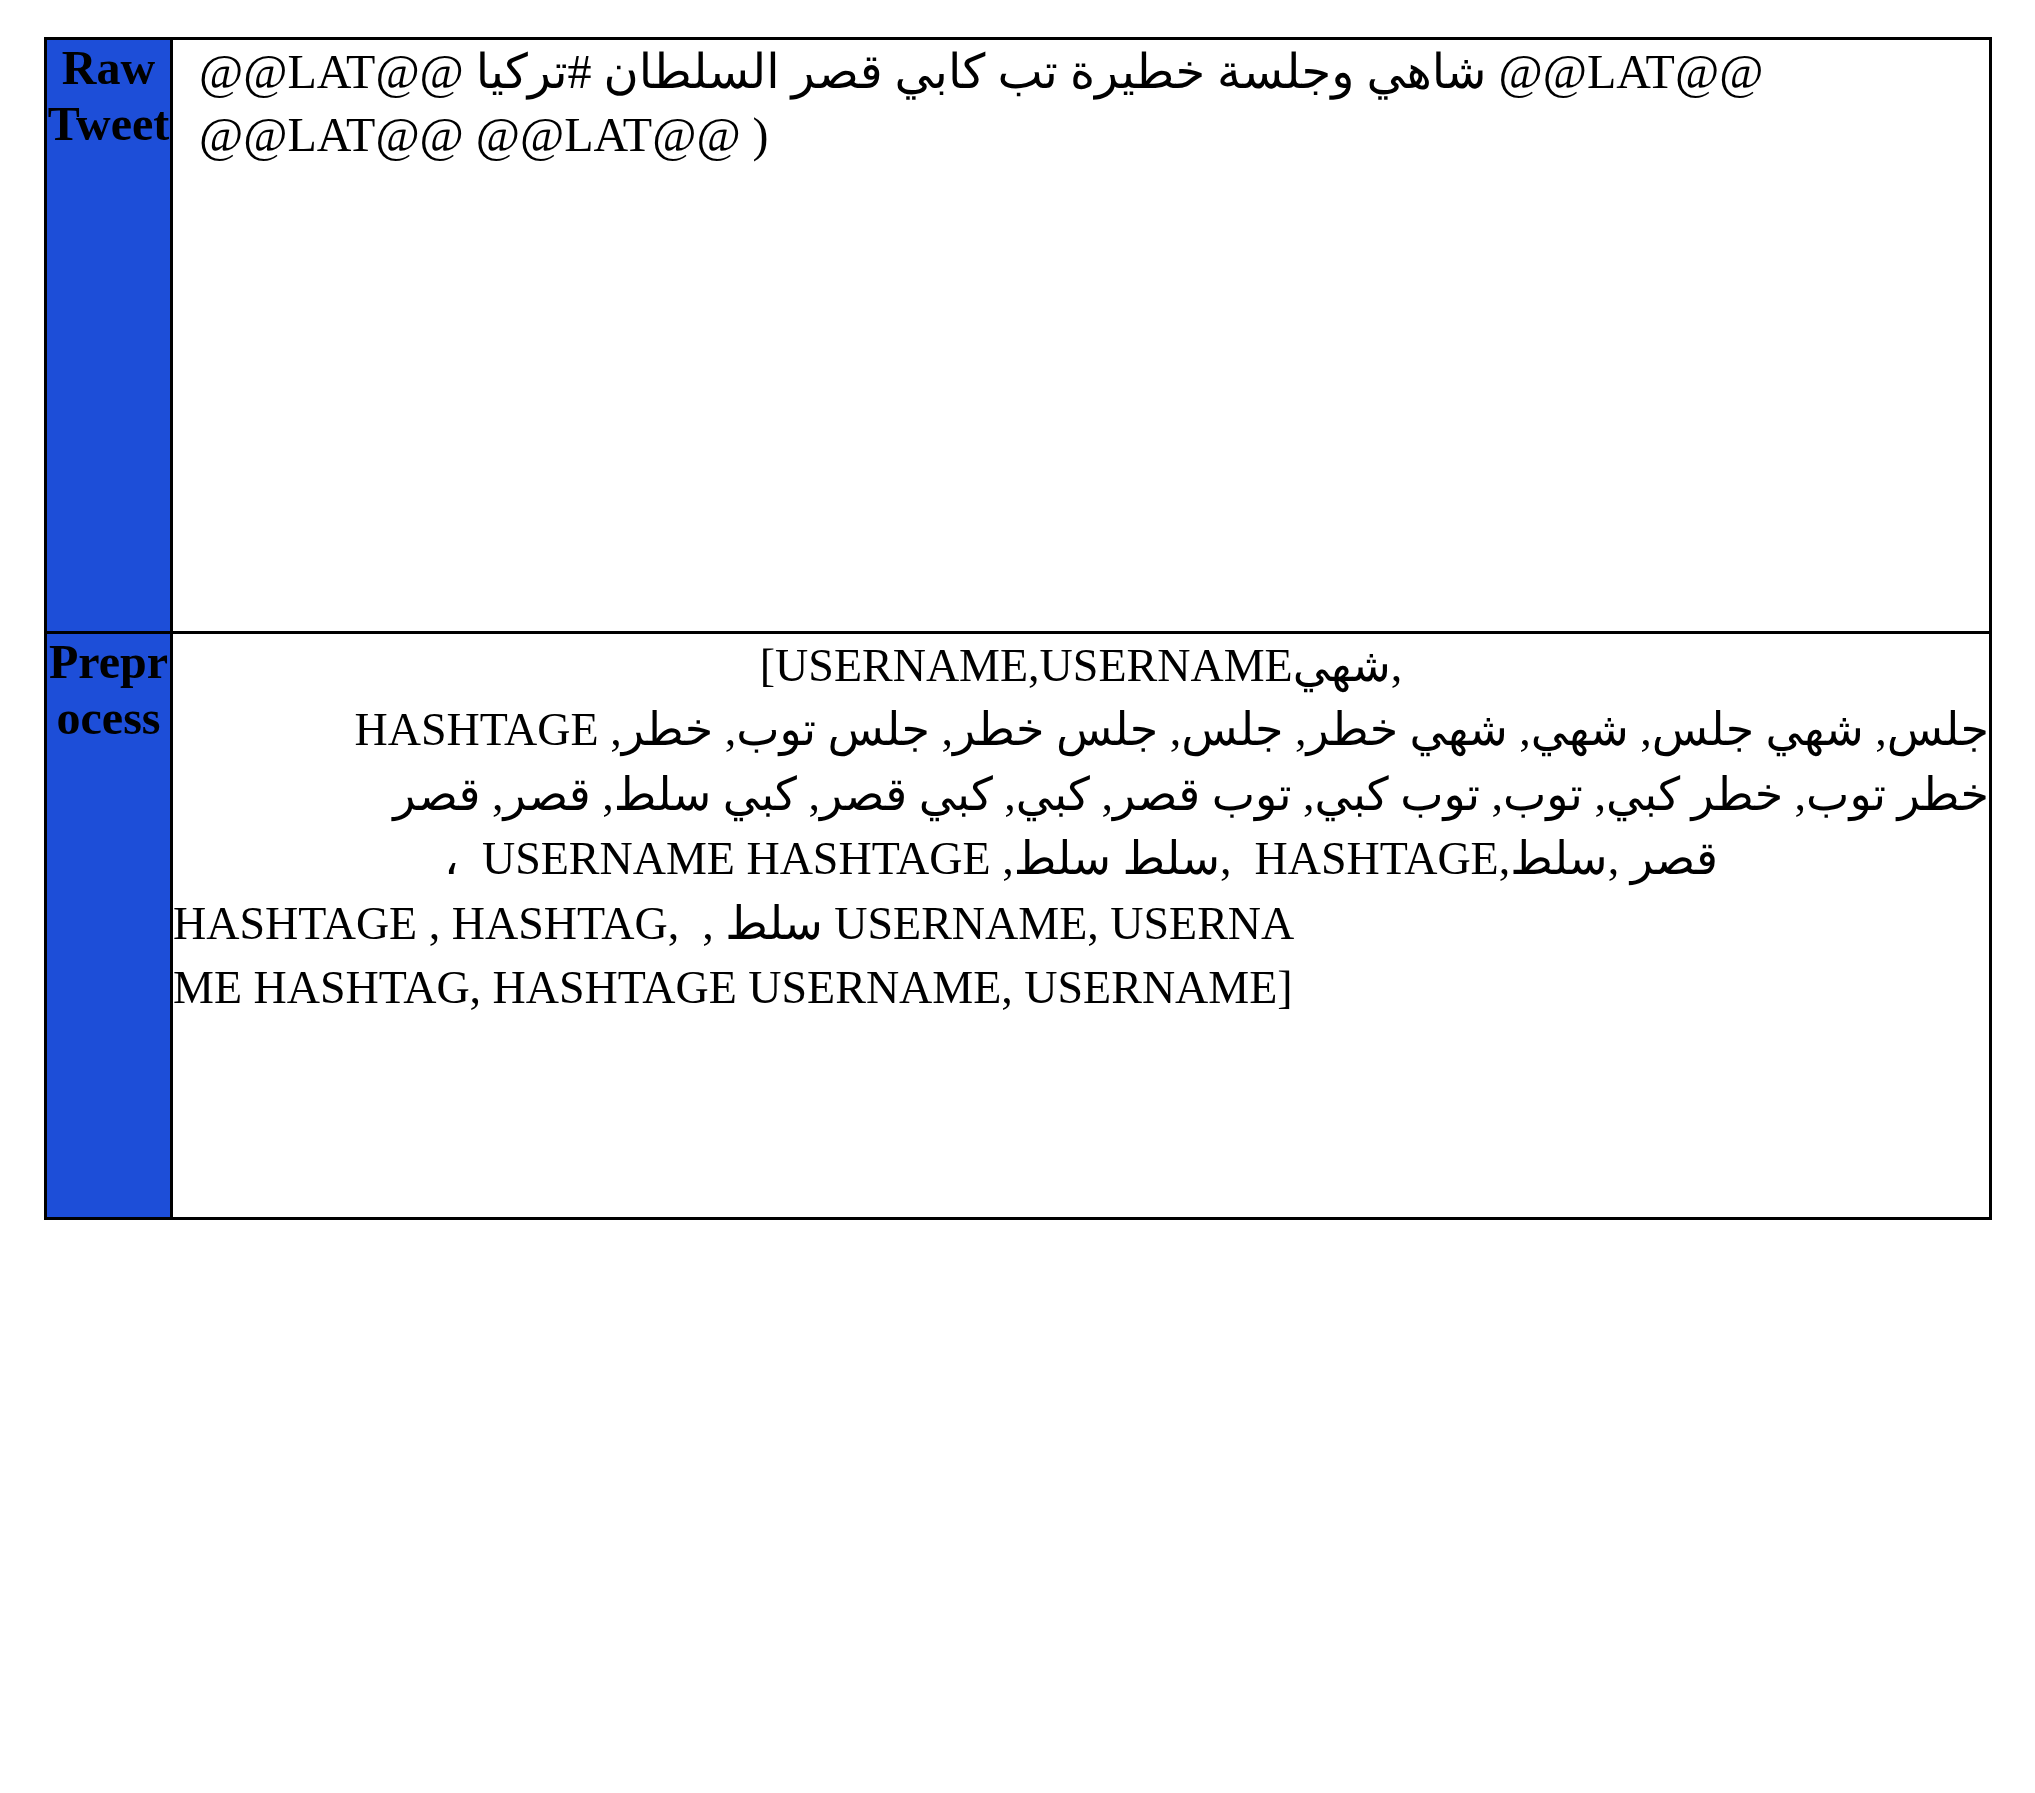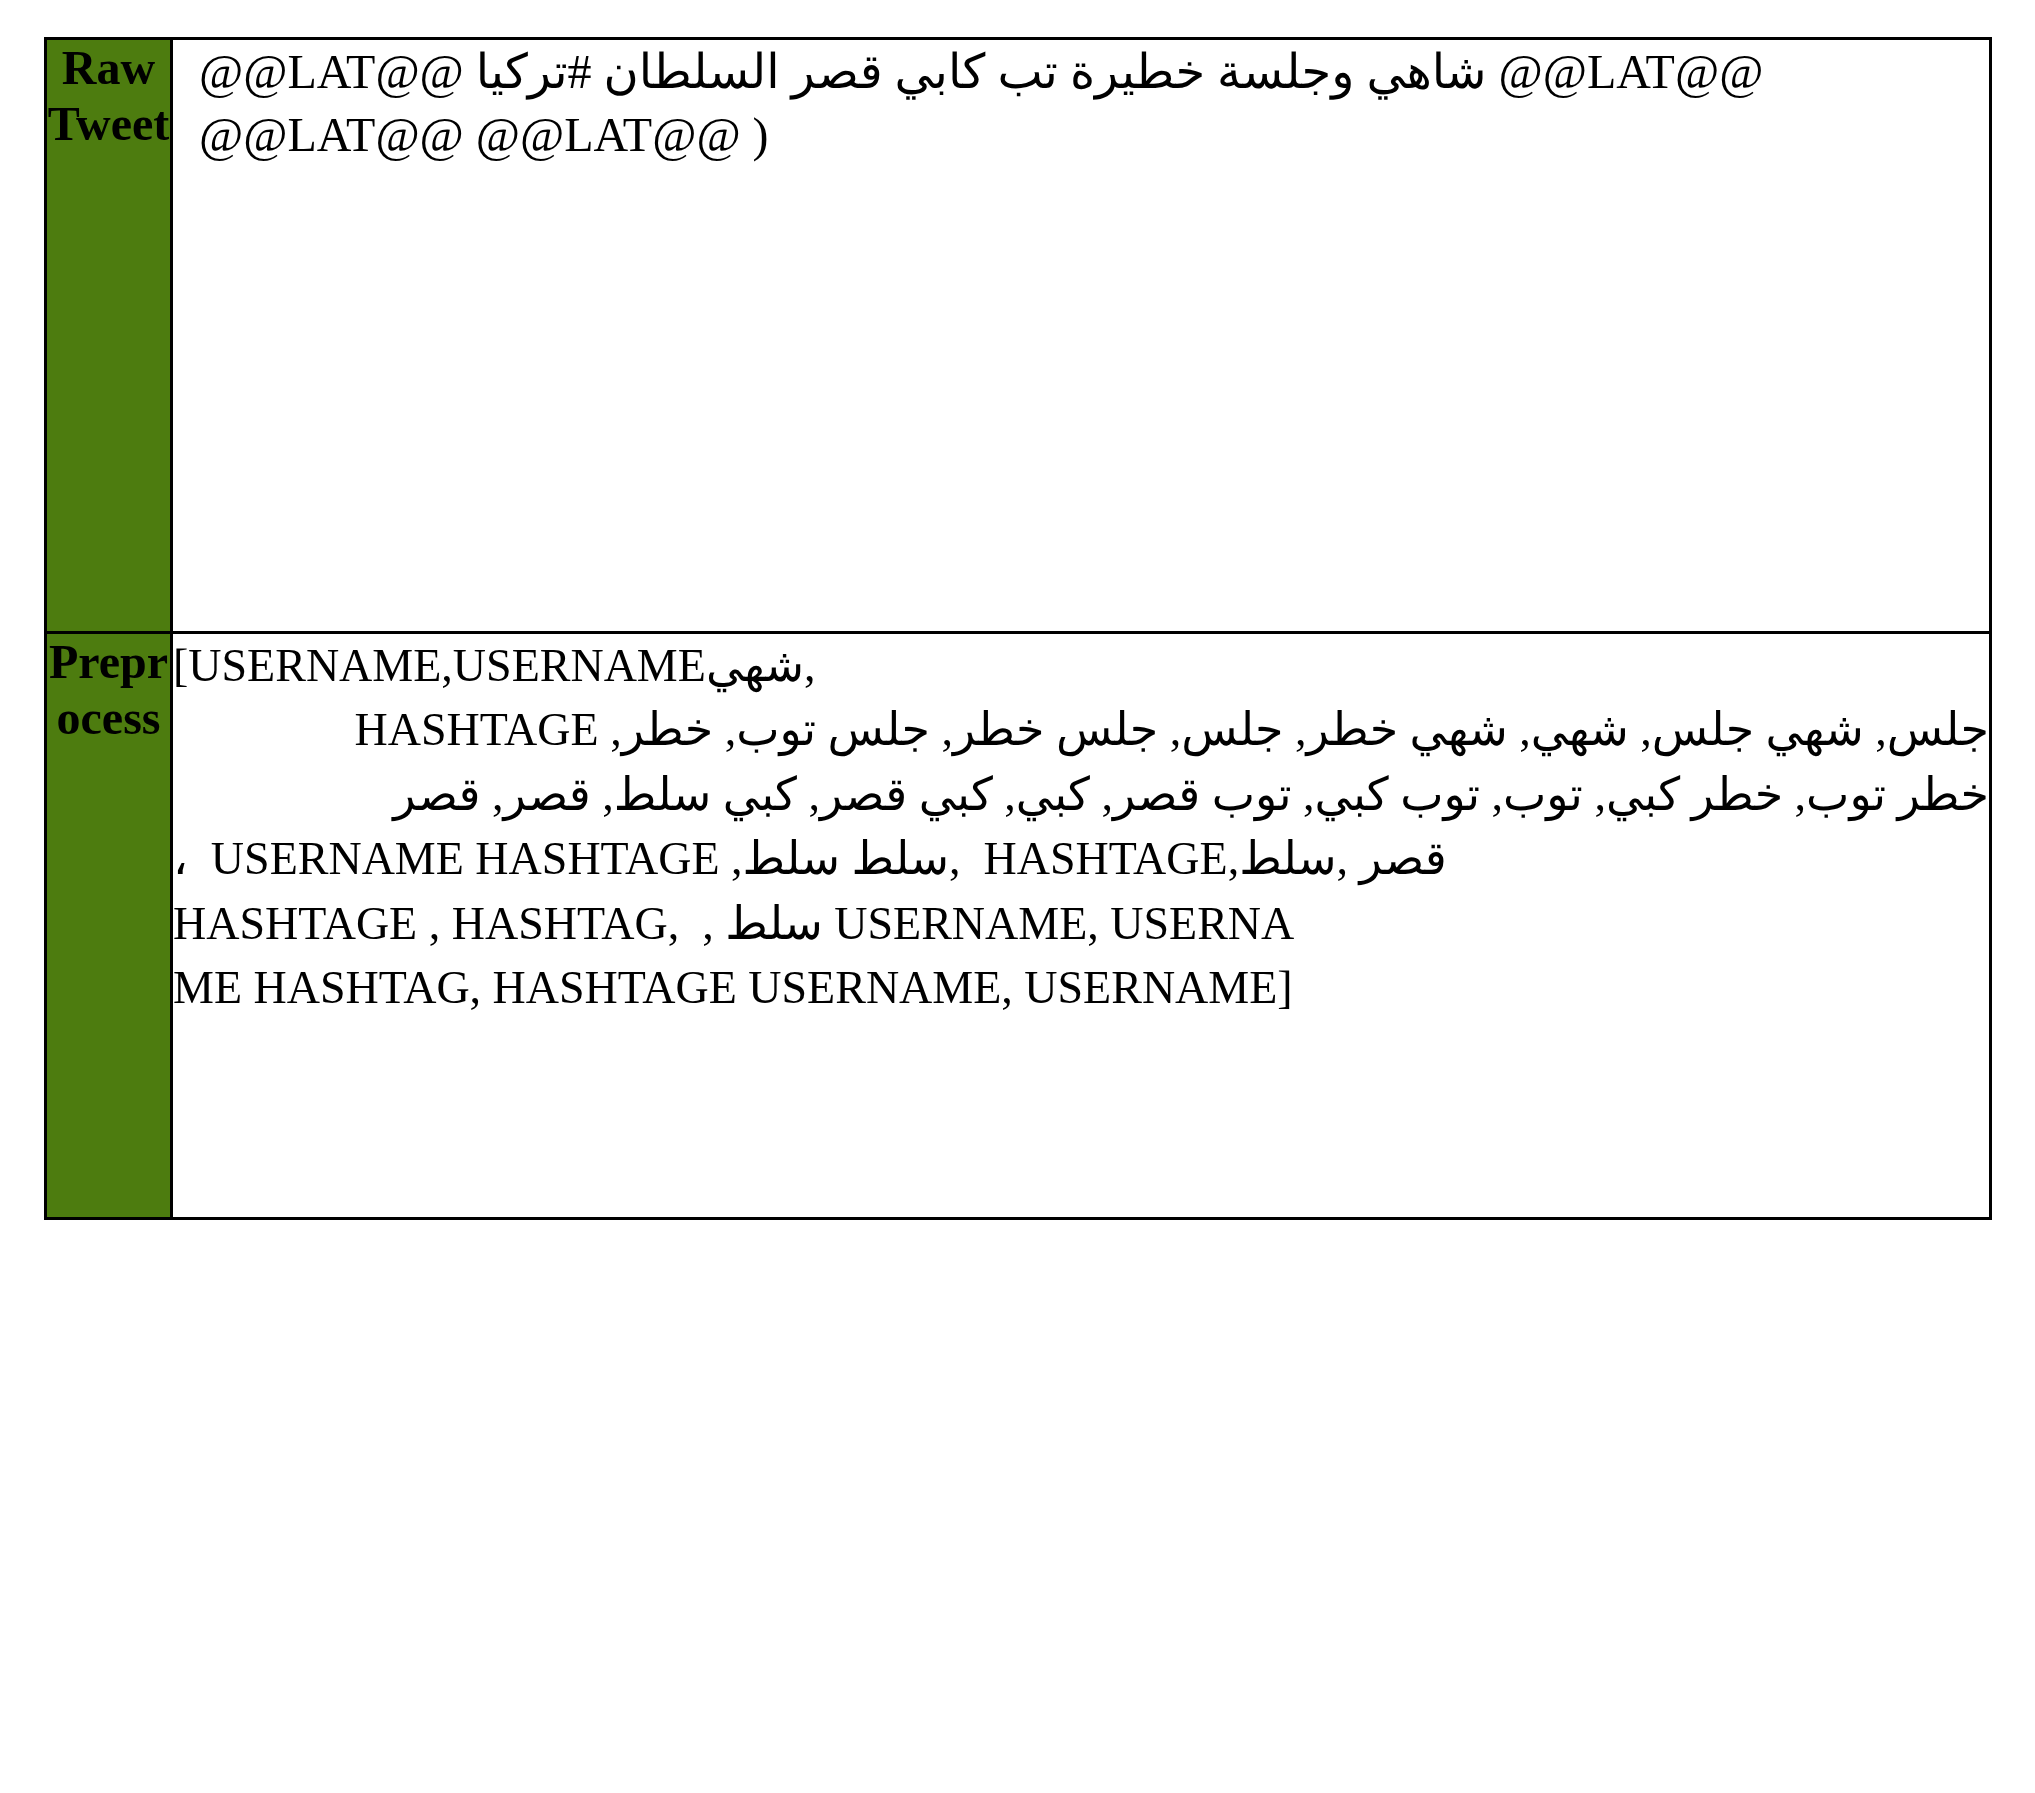--- a/index.html
+++ b/index.html
@@ -26,21 +26,21 @@
     width: 1948px;
     border: 3.8px solid #000000;
   }
   table.doc-table td {
     border: 3.1px solid #000000;
     vertical-align: top;
     padding: 0;
   }
   td.label-cell {
     width: 123px;
-    background: #4d7c0f;
+    background: #1d4ed8;
     text-align: center;
     vertical-align: top;
     padding: 17px 4.6px 17px 4.6px;
   }
   .label-text {
     font-weight: bold;
     font-size: 48px;
     line-height: 1.16;
     letter-spacing: 0px;
     word-break: break-all;
@@ -75,21 +75,21 @@
     font-size: 46px;
     line-height: 1.40;
   }
   .skip-line {
     display: block;
     unicode-bidi: plaintext;
     white-space: pre-wrap;
   }
   .skip-line.spread {
     display: flex;
-    justify-content: flex-start;
+    justify-content: center;
     align-items: baseline;
   }
   .raw-body {
     font-size: 48px;
     line-height: 1.32;
     margin-left: 26px;
   }
 </style>
 </head>
 <body>

